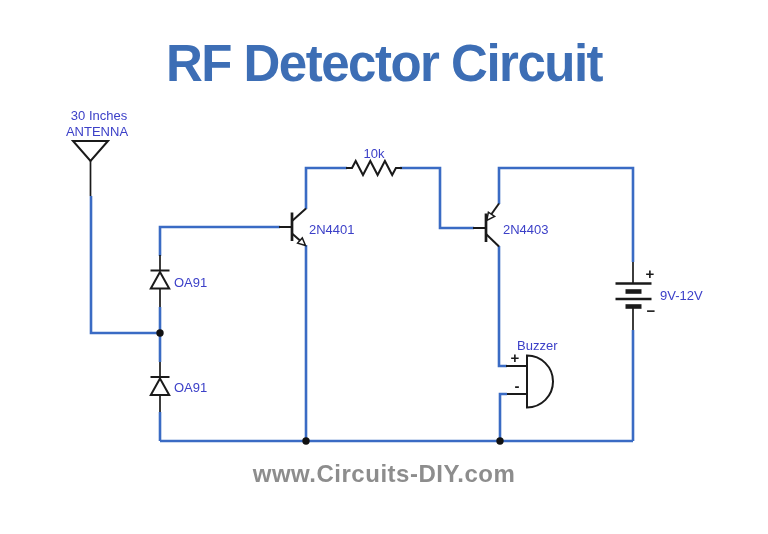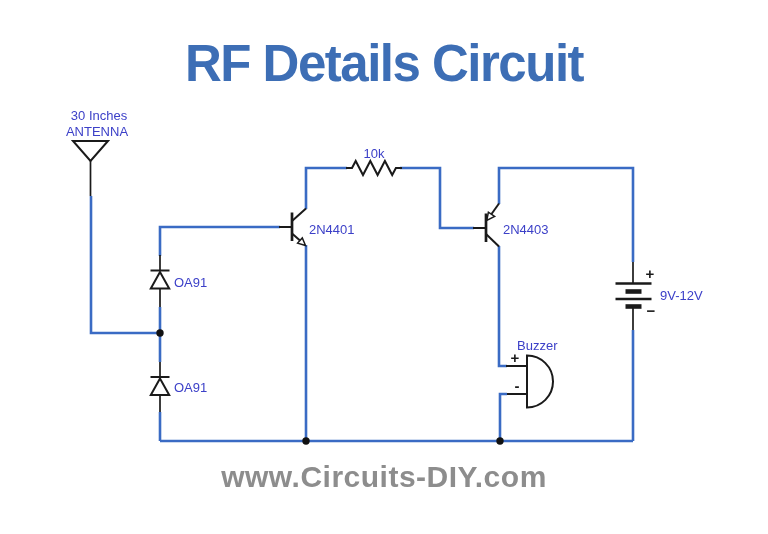--- a/index.html
+++ b/index.html
@@ -24,28 +24,28 @@
   .blk{stroke:var(--component);stroke-width:2;fill:none;stroke-linejoin:miter;stroke-linecap:butt;}
   .blk-thin{stroke:var(--component);stroke-width:1.7;fill:none;}
   .blk-fill{stroke:var(--component);stroke-width:2;fill:#ffffff;stroke-linejoin:miter;}
   .plate-thin{stroke:var(--component);stroke-width:2.4;fill:none;}
   .plate-thick{stroke:var(--component);stroke-width:4.6;fill:none;}
   .dot{fill:#111111;stroke:none;}
   .lbl{font-family:"Liberation Sans",sans-serif;font-size:13px;fill:var(--label);}
   .sign{font-family:"Liberation Sans",sans-serif;font-size:15px;font-weight:700;fill:var(--component);}
   .footer{position:absolute;top:459px;left:0;width:768px;text-align:center;line-height:1;}
   .footer-cta{font-size:17px;font-weight:700;color:var(--footer-link);letter-spacing:0.2px;}
-  .footer-site{font-size:30px;font-weight:700;color:var(--footer-site);margin-top:3px;letter-spacing:0.5px;}
+  .footer-site{font-size:24px;font-weight:700;color:var(--footer-site);margin-top:3px;letter-spacing:0.5px;}
 </style>
 </head>
 <body>
 
 <div class="page">
 
-  <div class="title">RF Details Circuit</div>
+  <div class="title">RF Detector Circuit</div>
 
   <svg class="circuit-svg" viewBox="0 0 768 534" xmlns="http://www.w3.org/2000/svg">
 
     <g>
       <path class="wire" d="M91,196 L91,333 L158,333"></path>
       <path class="wire" d="M160,307 L160,362"></path>
       <path class="wire" d="M160,256 L160,227 L280,227"></path>
       <path class="wire" d="M347,168 L306,168 L306,209"></path>
       <path class="wire" d="M400,168 L440,168 L440,228 L474,228"></path>
       <path class="wire" d="M306,245 L306,441"></path>

